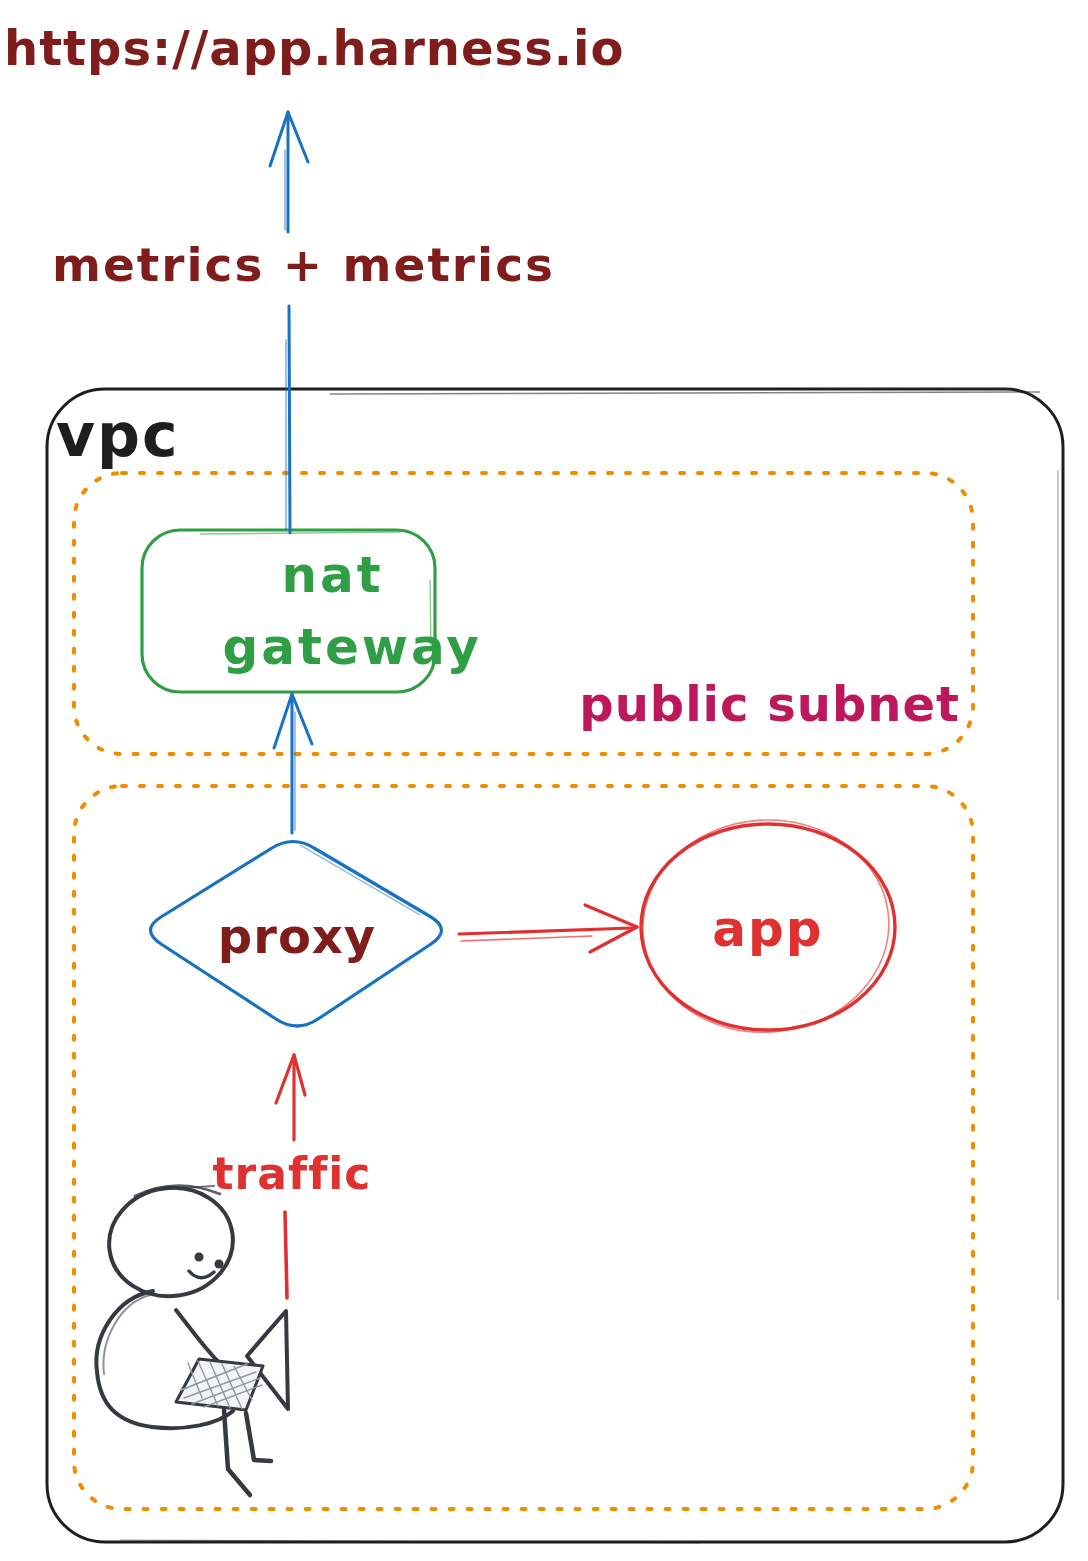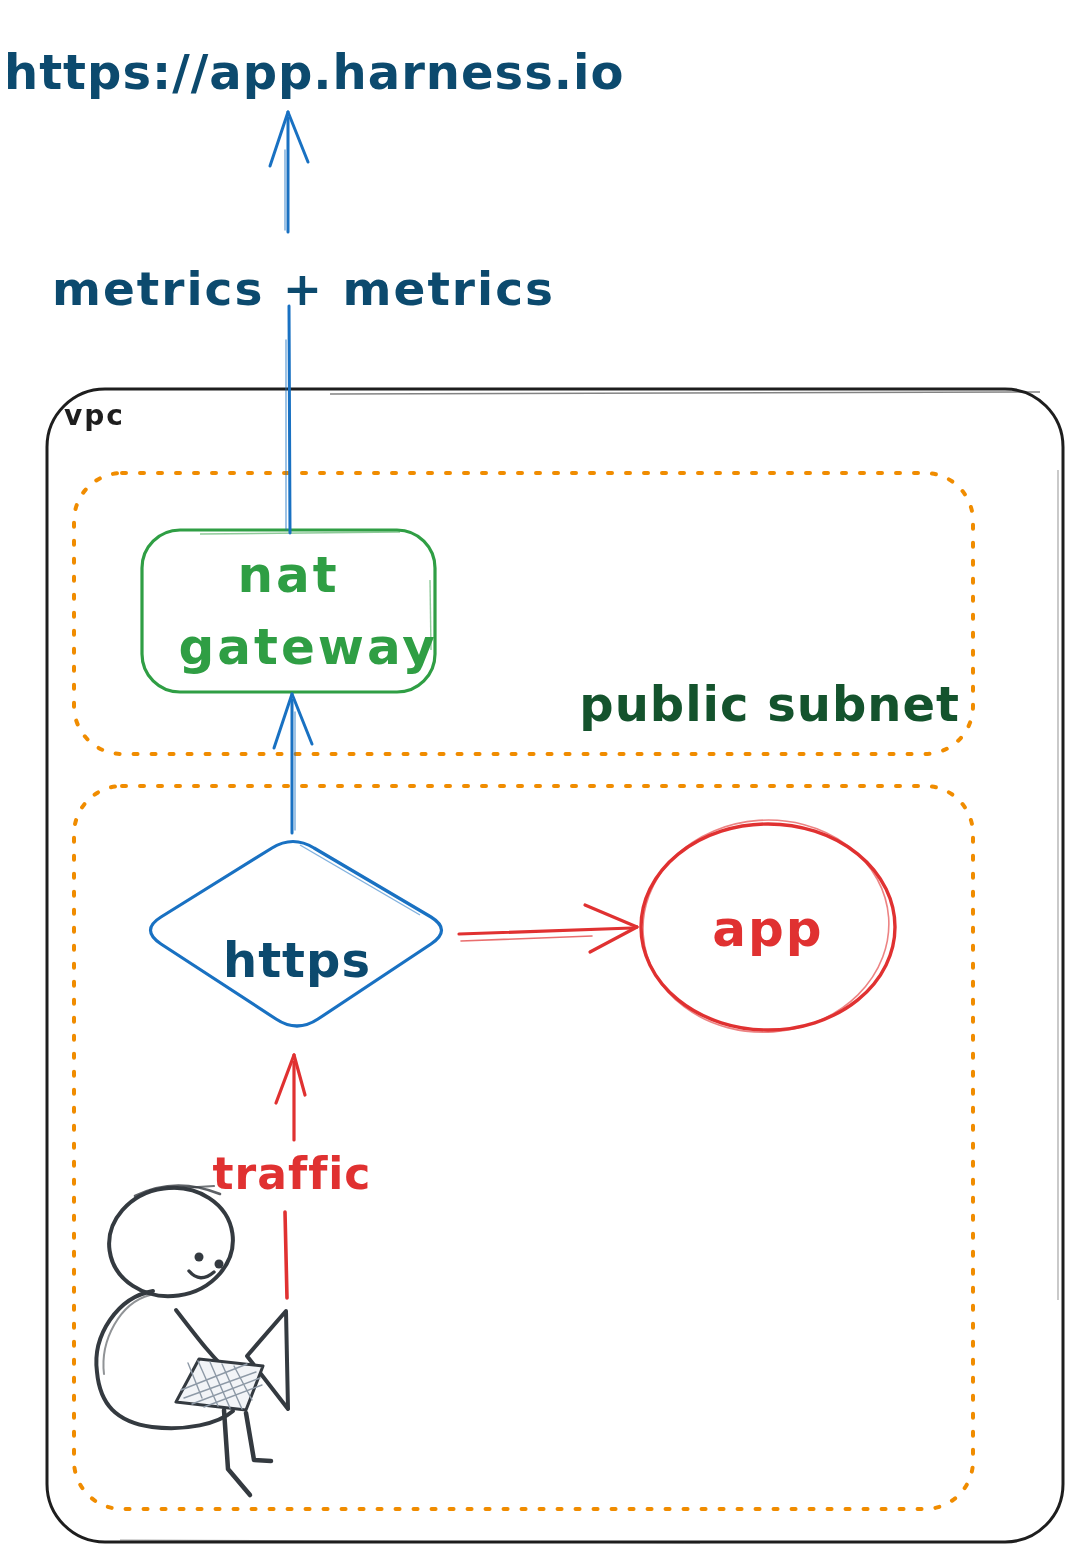--- a/index.html
+++ b/index.html
@@ -11,32 +11,32 @@
     font-family:"DejaVu Sans", sans-serif;
   }
   #sketch{position:absolute;left:0;top:0;}
   .label{
     position:absolute;
     font-weight:600;
     white-space:nowrap;
     line-height:1.25;
     user-select:none;
   }
-  .blue{color:#0c4a6e;margin-top:24px;}
+  .blue{color:#7f1d1d;}
   .green{color:#2f9e44;}
-  .orange{color:#14532d;}
+  .orange{color:#be185d;}
   .red{color:#e03131;}
   .ink{color:#1e1e1e;}
   .url-label{left:4px;top:18px;width:620px;text-align:center;font-size:48px;letter-spacing:1px;}
   .config-label{left:52px;top:236px;width:470px;text-align:center;font-size:47px;letter-spacing:2px;}
-  .vpc-label{left:64px;top:398px;font-size:28px;letter-spacing:2px;}
+  .vpc-label{left:56px;top:398px;font-size:60px;letter-spacing:2px;}
   .nat-label{
     left:142px;top:530px;width:293px;height:162px;
     display:flex;align-items:center;justify-content:center;text-align:center;
-    font-size:50px;letter-spacing:3px;line-height:1.45;white-space:normal;
+    font-size:50px;letter-spacing:3px;line-height:1.45;white-space:normal;padding-left:44px;
   }
   .nat-label span{display:block;width:220px;}
   .public-label{left:555px;top:674px;width:405px;text-align:right;font-size:48px;letter-spacing:1px;}
   .proxy-label{left:190px;top:906px;width:214px;text-align:center;font-size:48px;letter-spacing:1px;}
   .app-label{left:690px;top:898px;width:156px;text-align:center;font-size:50px;letter-spacing:2px;}
   .traffic-label{left:192px;top:1146px;width:200px;text-align:center;font-size:44px;letter-spacing:1px;}
   .private-label{left:525px;top:1414px;width:425px;text-align:right;font-size:48px;letter-spacing:2px;}
 </style>
 </head>
 <body>
@@ -147,20 +147,20 @@
   <div class="label blue config-label">metrics + metrics</div>
 
   <div class="label ink vpc-label">vpc</div>
 
   <div class="label green nat-label">
     <span>nat gateway</span>
   </div>
 
   <div class="label orange public-label">public subnet</div>
 
-  <div class="label blue proxy-label">https</div>
+  <div class="label blue proxy-label">proxy</div>
 
   <div class="label red app-label">app</div>
 
   <div class="label red traffic-label">traffic</div>
 
 
 </div>
 
 </body></html>

